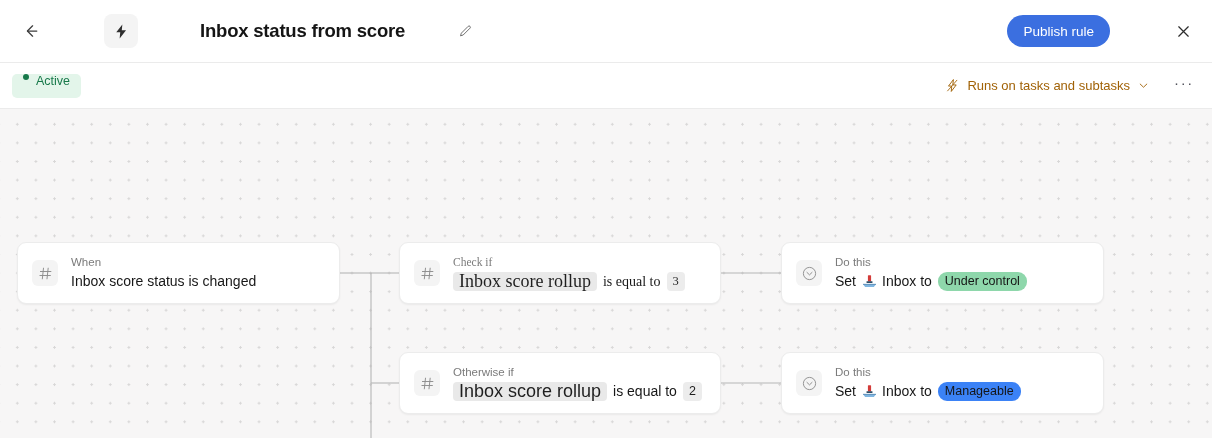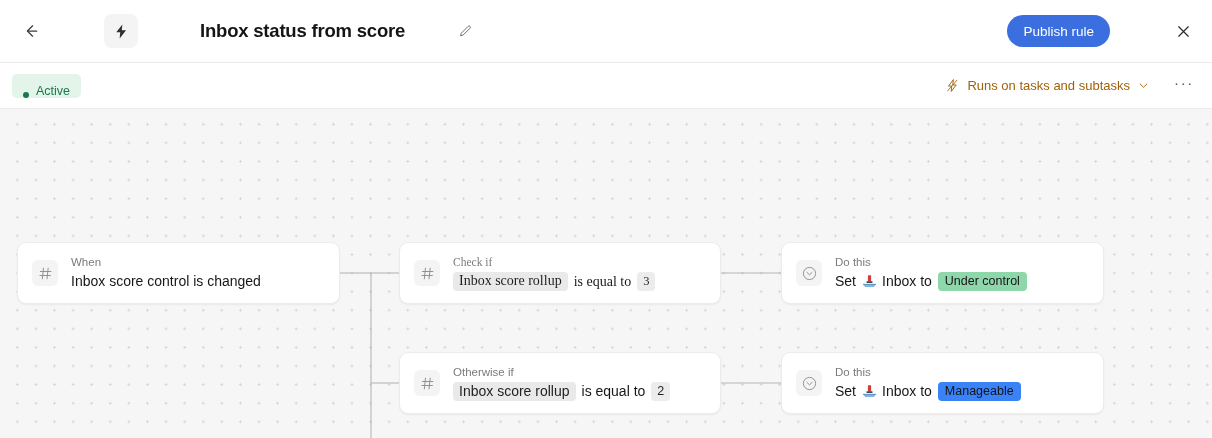--- a/index.html
+++ b/index.html
@@ -85,21 +85,21 @@
     position: relative;
     height: 46px;
     background: #ffffff;
     border-bottom: 1px solid #ebebeb;
     display: flex;
     align-items: center;
     padding: 0 14px 0 12px;
   }
   .status-badge {
     display: inline-flex;
-    align-items: flex-end;
+    align-items: flex-start;
     gap: 7px;
     background: #e3f5ea;
     color: #17794a;
     border-radius: 5px;
     height: 24px;
     padding: 0 11px;
     font-size: 12.5px;
   }
   .status-dot {
     width: 6px; height: 6px;
@@ -195,38 +195,38 @@
     white-space: nowrap;
   }
   .node-main .txt { display: inline-block; }
 
   
   .chip-field {
     display: inline-block;
     background: #e9e9e9;
     border-radius: 4px;
     padding: 1px 6px 2px 6px;
-    font-size: 14px;
+    font-size: 18px;
     color: #1f1f1f;
     line-height: 16px;
   }
   .chip-val {
     display: inline-block;
     background: #ececec;
     border-radius: 4px;
     padding: 1px 6px 2px 6px;
     font-size: 12.5px;
     color: #1f1f1f;
     line-height: 16px;
     min-width: 14px;
     text-align: center;
   }
   .chip-status {
     display: inline-block;
-    border-radius: 4px;
+    border-radius: 9px;
     padding: 1px 7px 2px 7px;
     font-size: 12.5px;
     line-height: 16px;
     color: #151515;
   }
   .chip-green { background: #8ed7ab; }
   .chip-yellow { background: #3b82f6; }
   .sp-wide { display: inline-block; width: 6px; }
 
   .inbox-glyph {
@@ -316,21 +316,21 @@
   </svg>
 
   <div class="node" style="left:17px; top:133px; width:323px; height:62px;">
     <div class="node-icon">
       <svg width="15" height="15" viewBox="0 0 18 18" fill="none">
         <path d="M6.6 2.6 5.2 15.4M12.2 2.6l-1.4 12.8M2.9 6.6h12.6M2.3 11.4h12.6" stroke="currentColor" stroke-width="1.15" stroke-linecap="round"></path>
       </svg>
     </div>
     <div class="node-body">
       <div class="node-kicker">When</div>
-      <div class="node-main">Inbox score control is changed</div>
+      <div class="node-main">Inbox score status is changed</div>
     </div>
   </div>
 
   <div class="node" style="left:399px; top:133px; width:322px; height:62px;font-family:Liberation Serif, serif;">
     <div class="node-icon">
       <svg width="15" height="15" viewBox="0 0 18 18" fill="none">
         <path d="M6.6 2.6 5.2 15.4M12.2 2.6l-1.4 12.8M2.9 6.6h12.6M2.3 11.4h12.6" stroke="currentColor" stroke-width="1.15" stroke-linecap="round"></path>
       </svg>
     </div>
     <div class="node-body">

